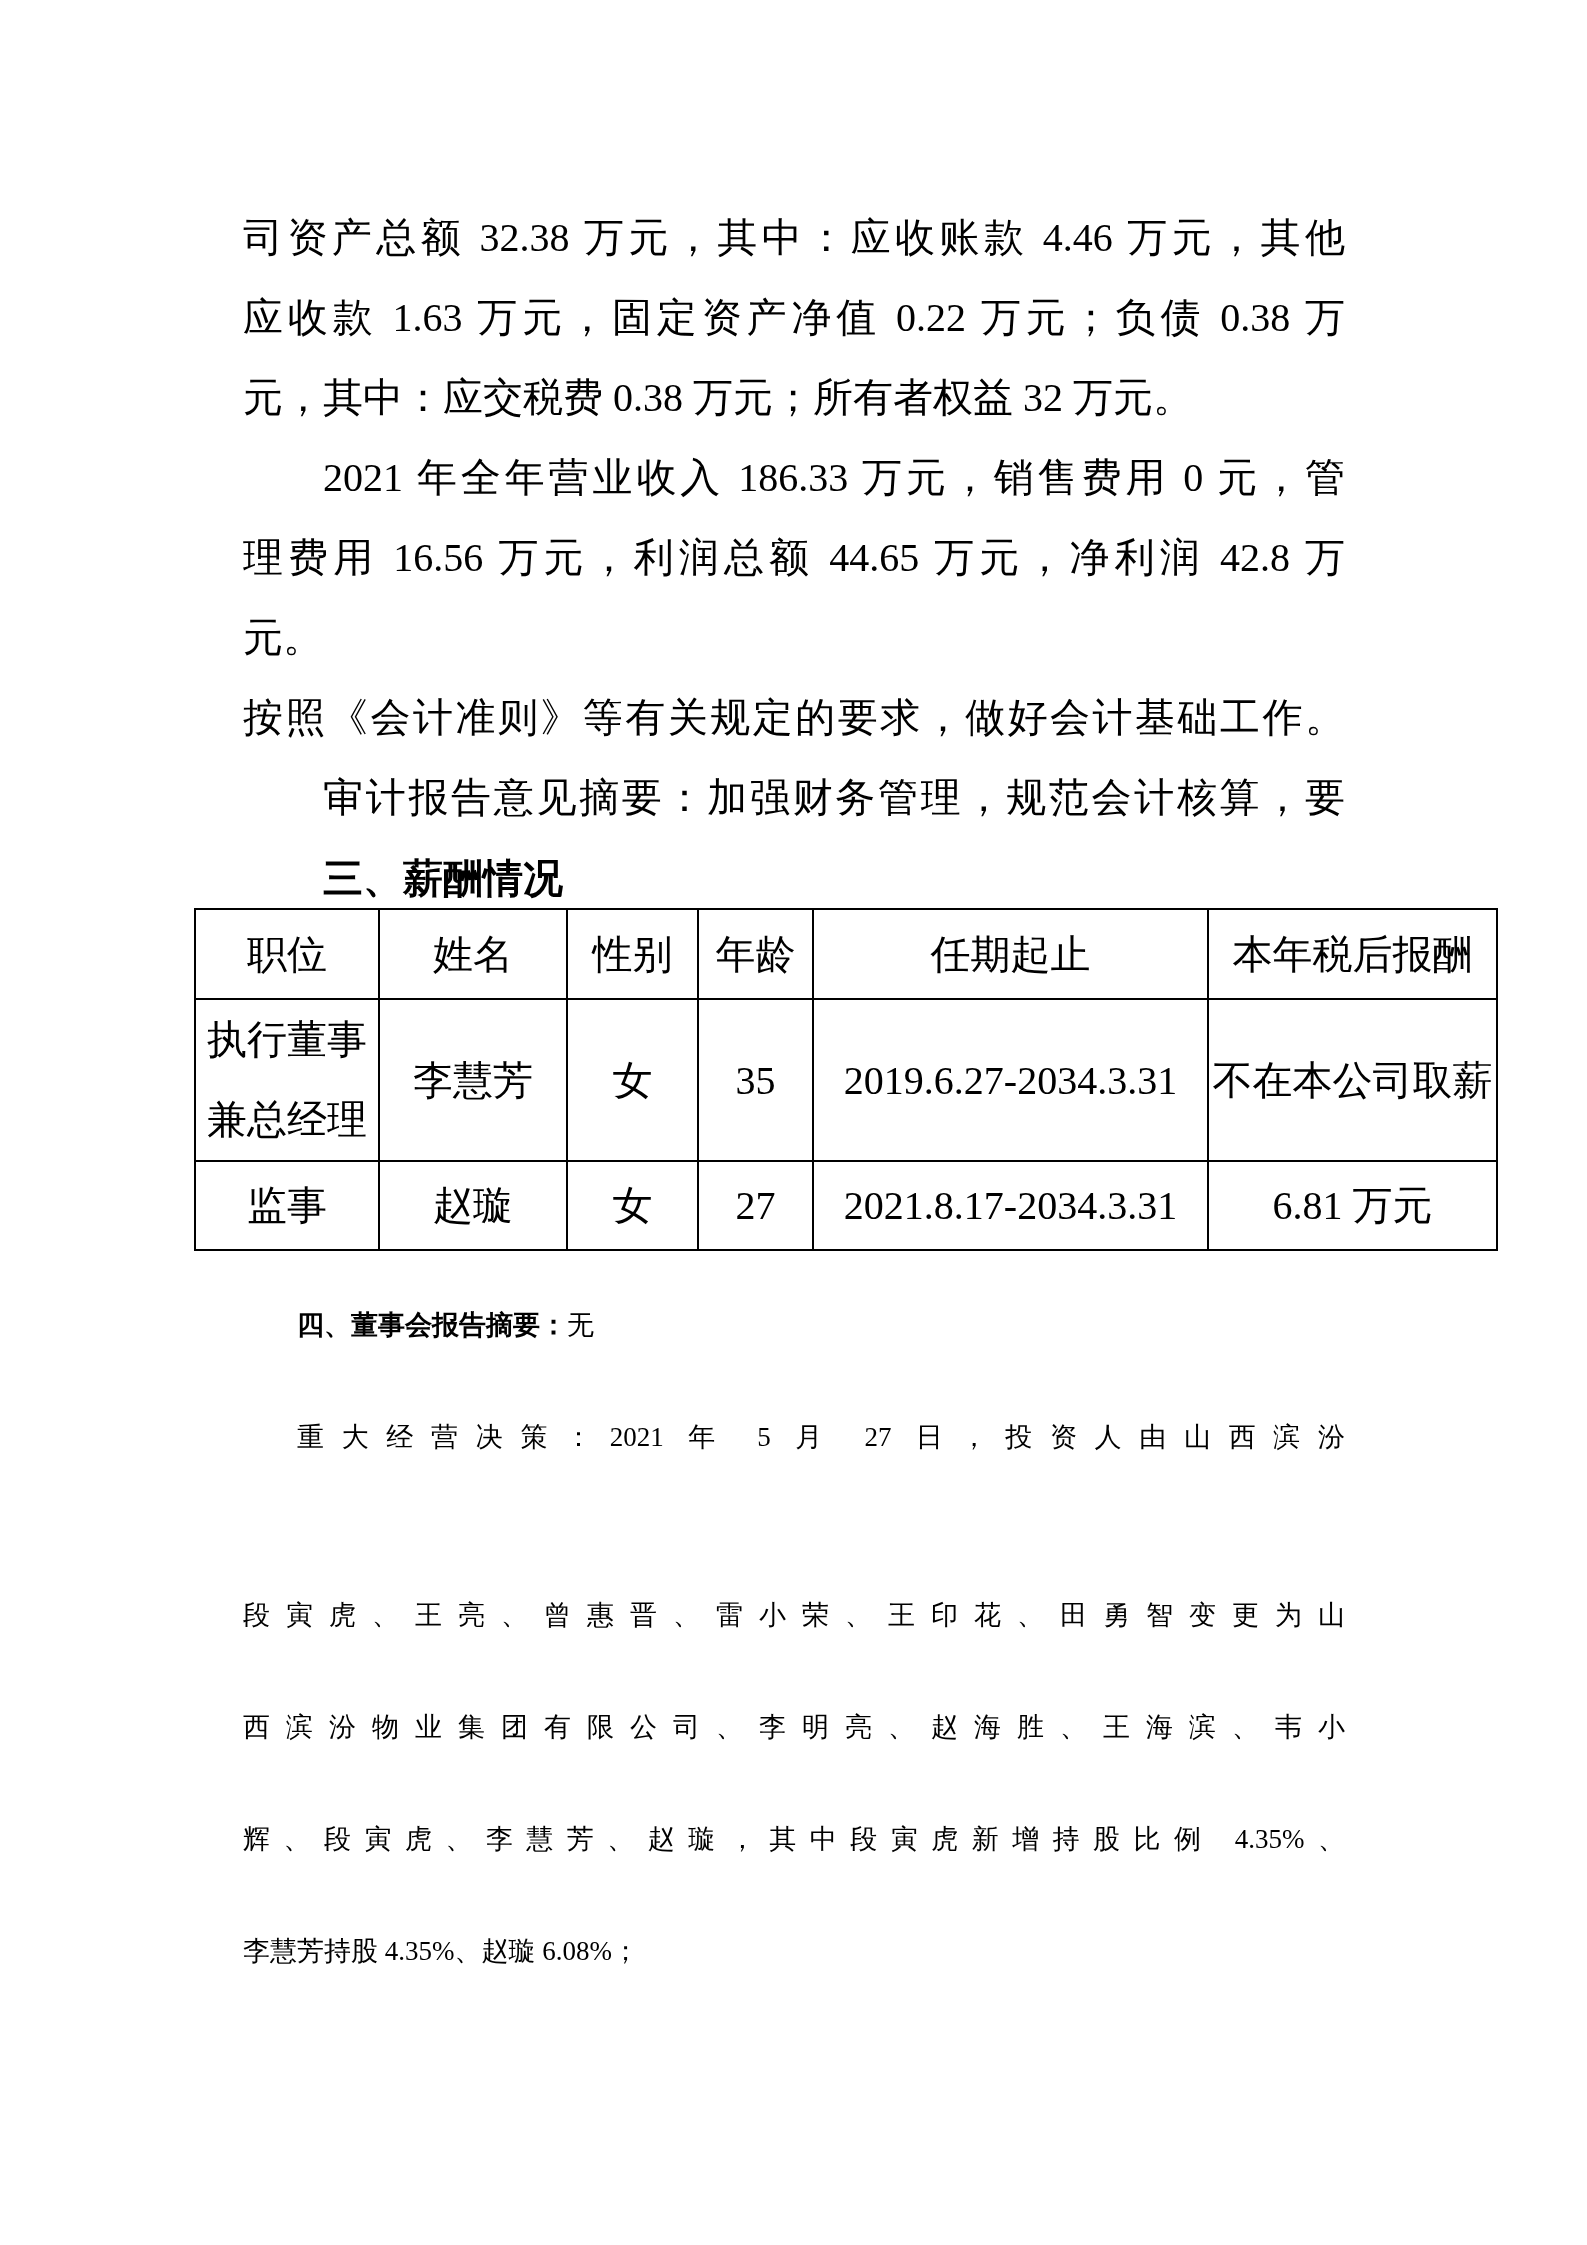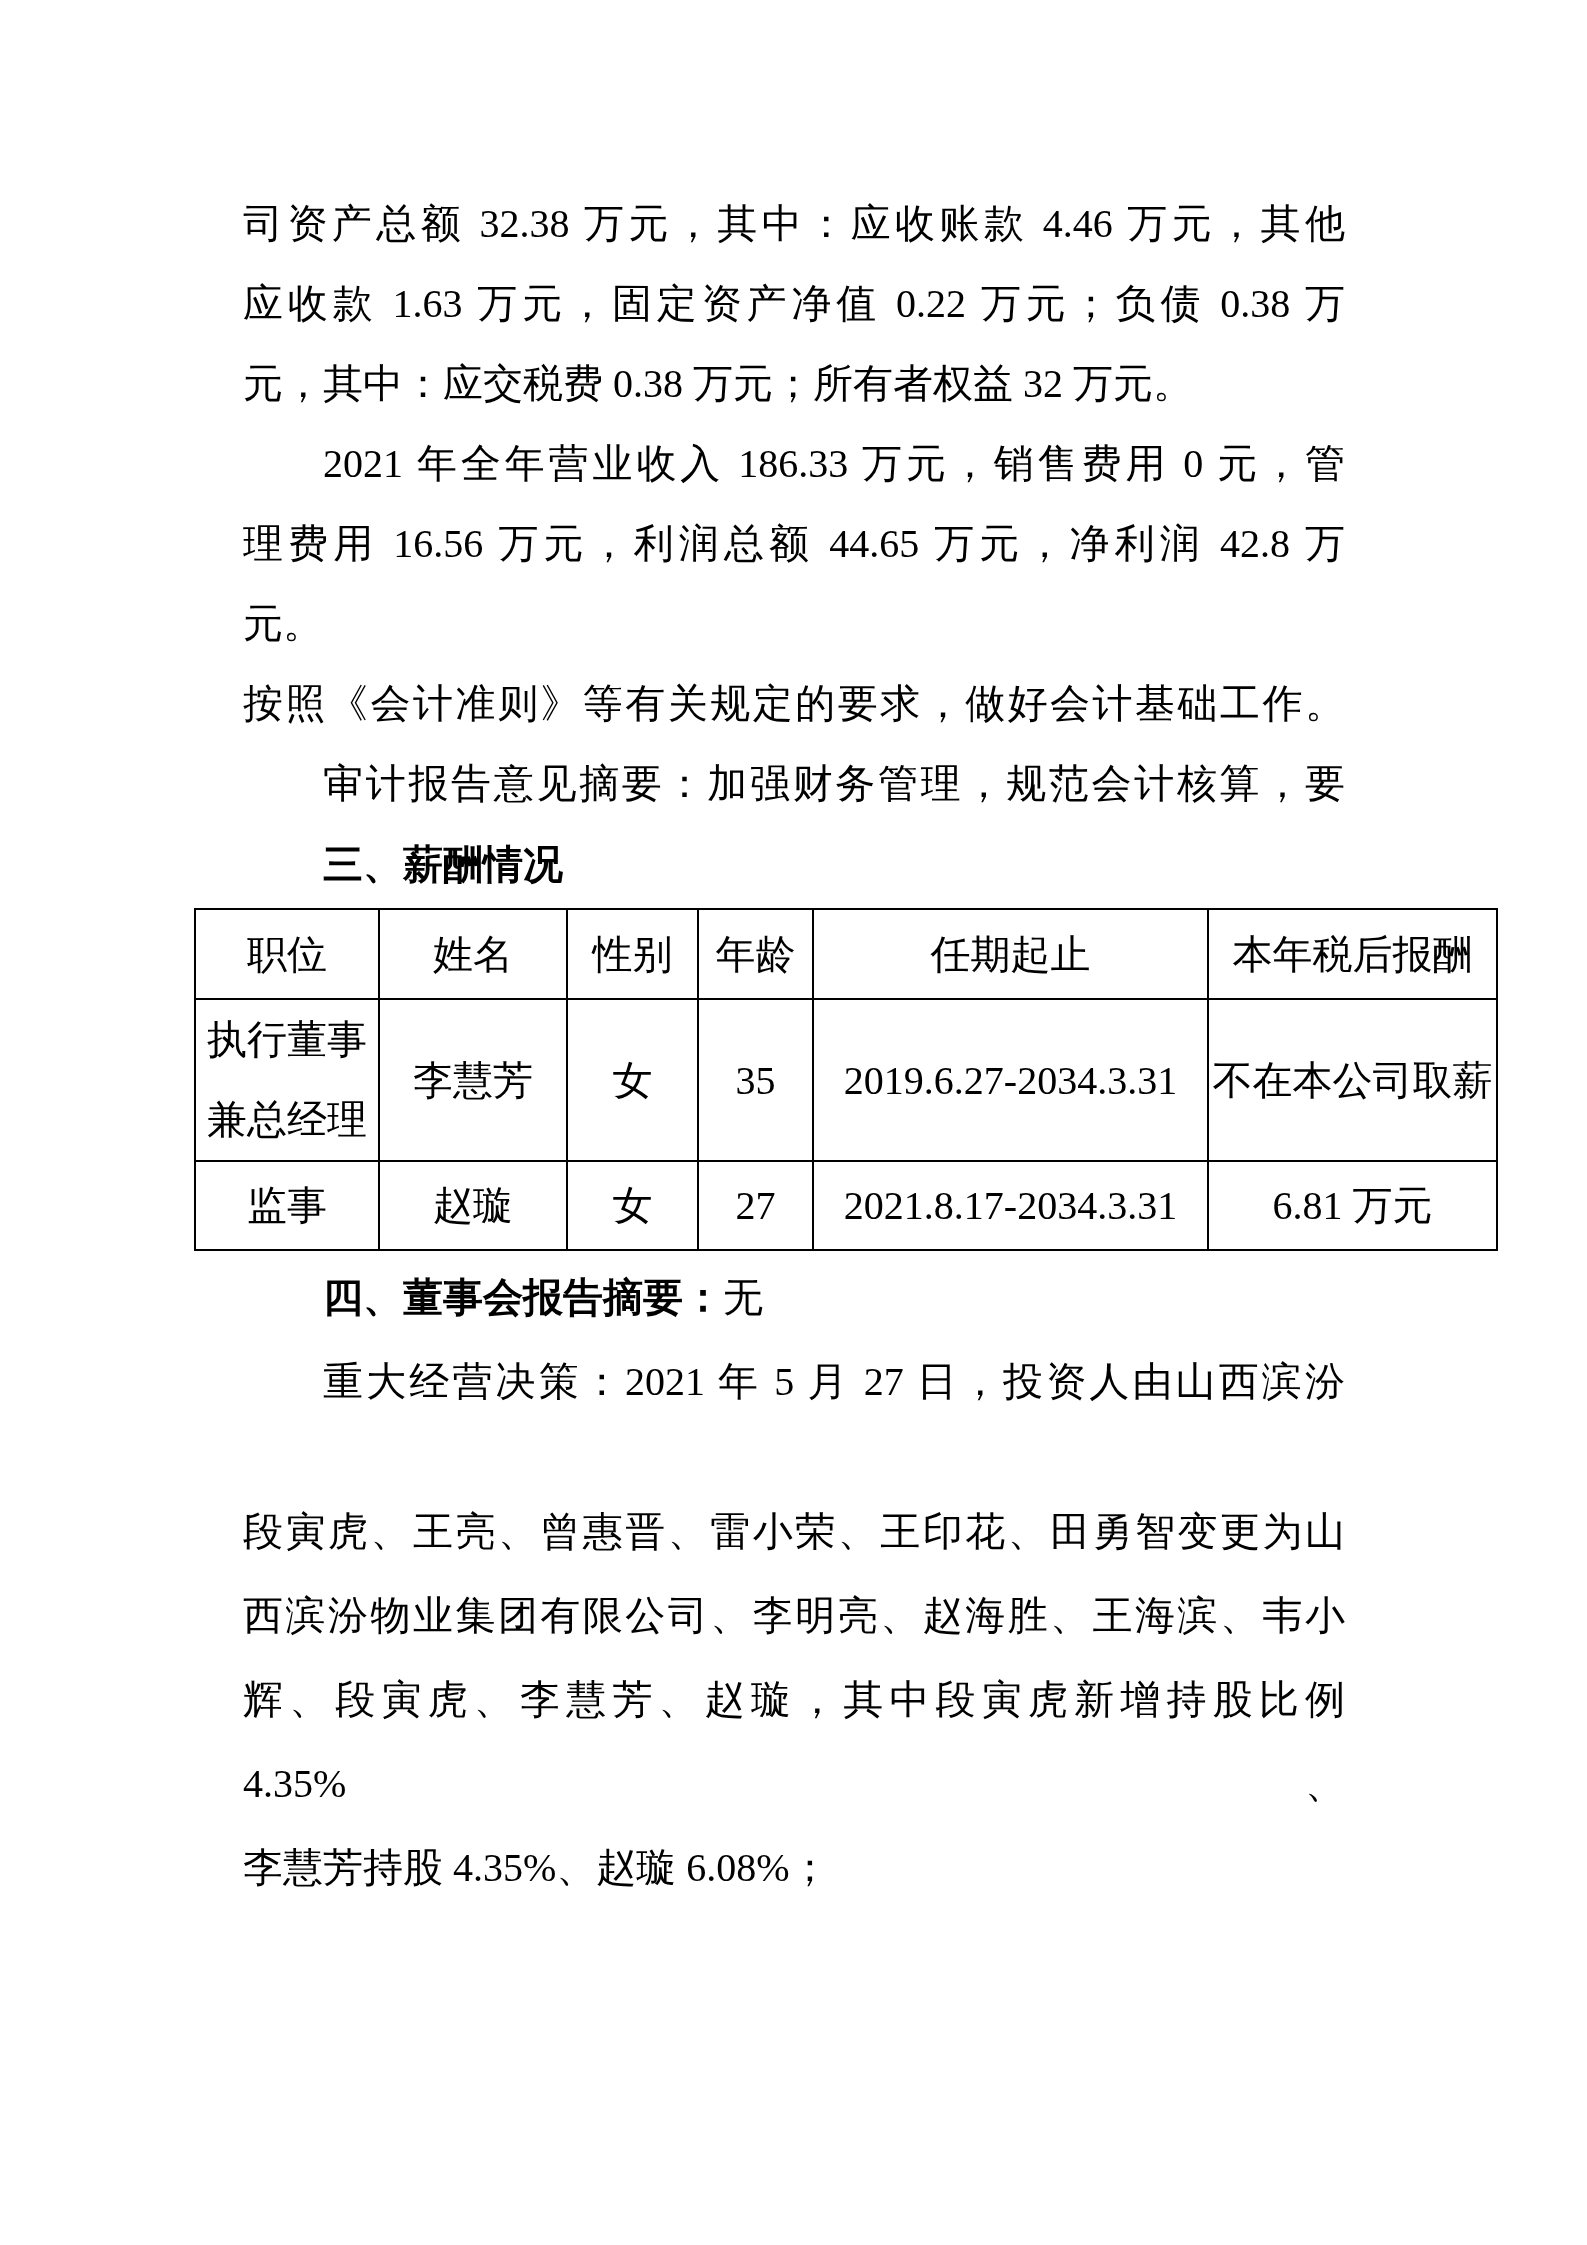--- a/index.html
+++ b/index.html
@@ -10,37 +10,38 @@
     margin: 0 auto;
     background: #ffffff;
     color: #000000;
     font-family: "Liberation Serif", "DejaVu Serif", serif;
     overflow: hidden;
   }
   .content1 {
     position: absolute;
     left: 243px;
     width: 1102px;
-    top: 184px;
+    top: 198px;
   }
   .content2 {
     position: absolute;
     left: 243px;
     width: 1102px;
     top: 1255px;
   }
   .ln {
     font-size: 40px;
     line-height: 80px;
     white-space: nowrap;
   }
   .ln2 {
-    font-size: 40px;
+    font-size: 27px;
     line-height: 84px;
     white-space: nowrap;
+    margin-top: 28px;
   }
   .j {
     white-space: normal;
     text-align: justify;
     text-align-last: justify;
   }
   .ind { text-indent: 2em; }
   .hd {
     font-family: "Liberation Sans", "DejaVu Sans", sans-serif;
     font-weight: bold;

